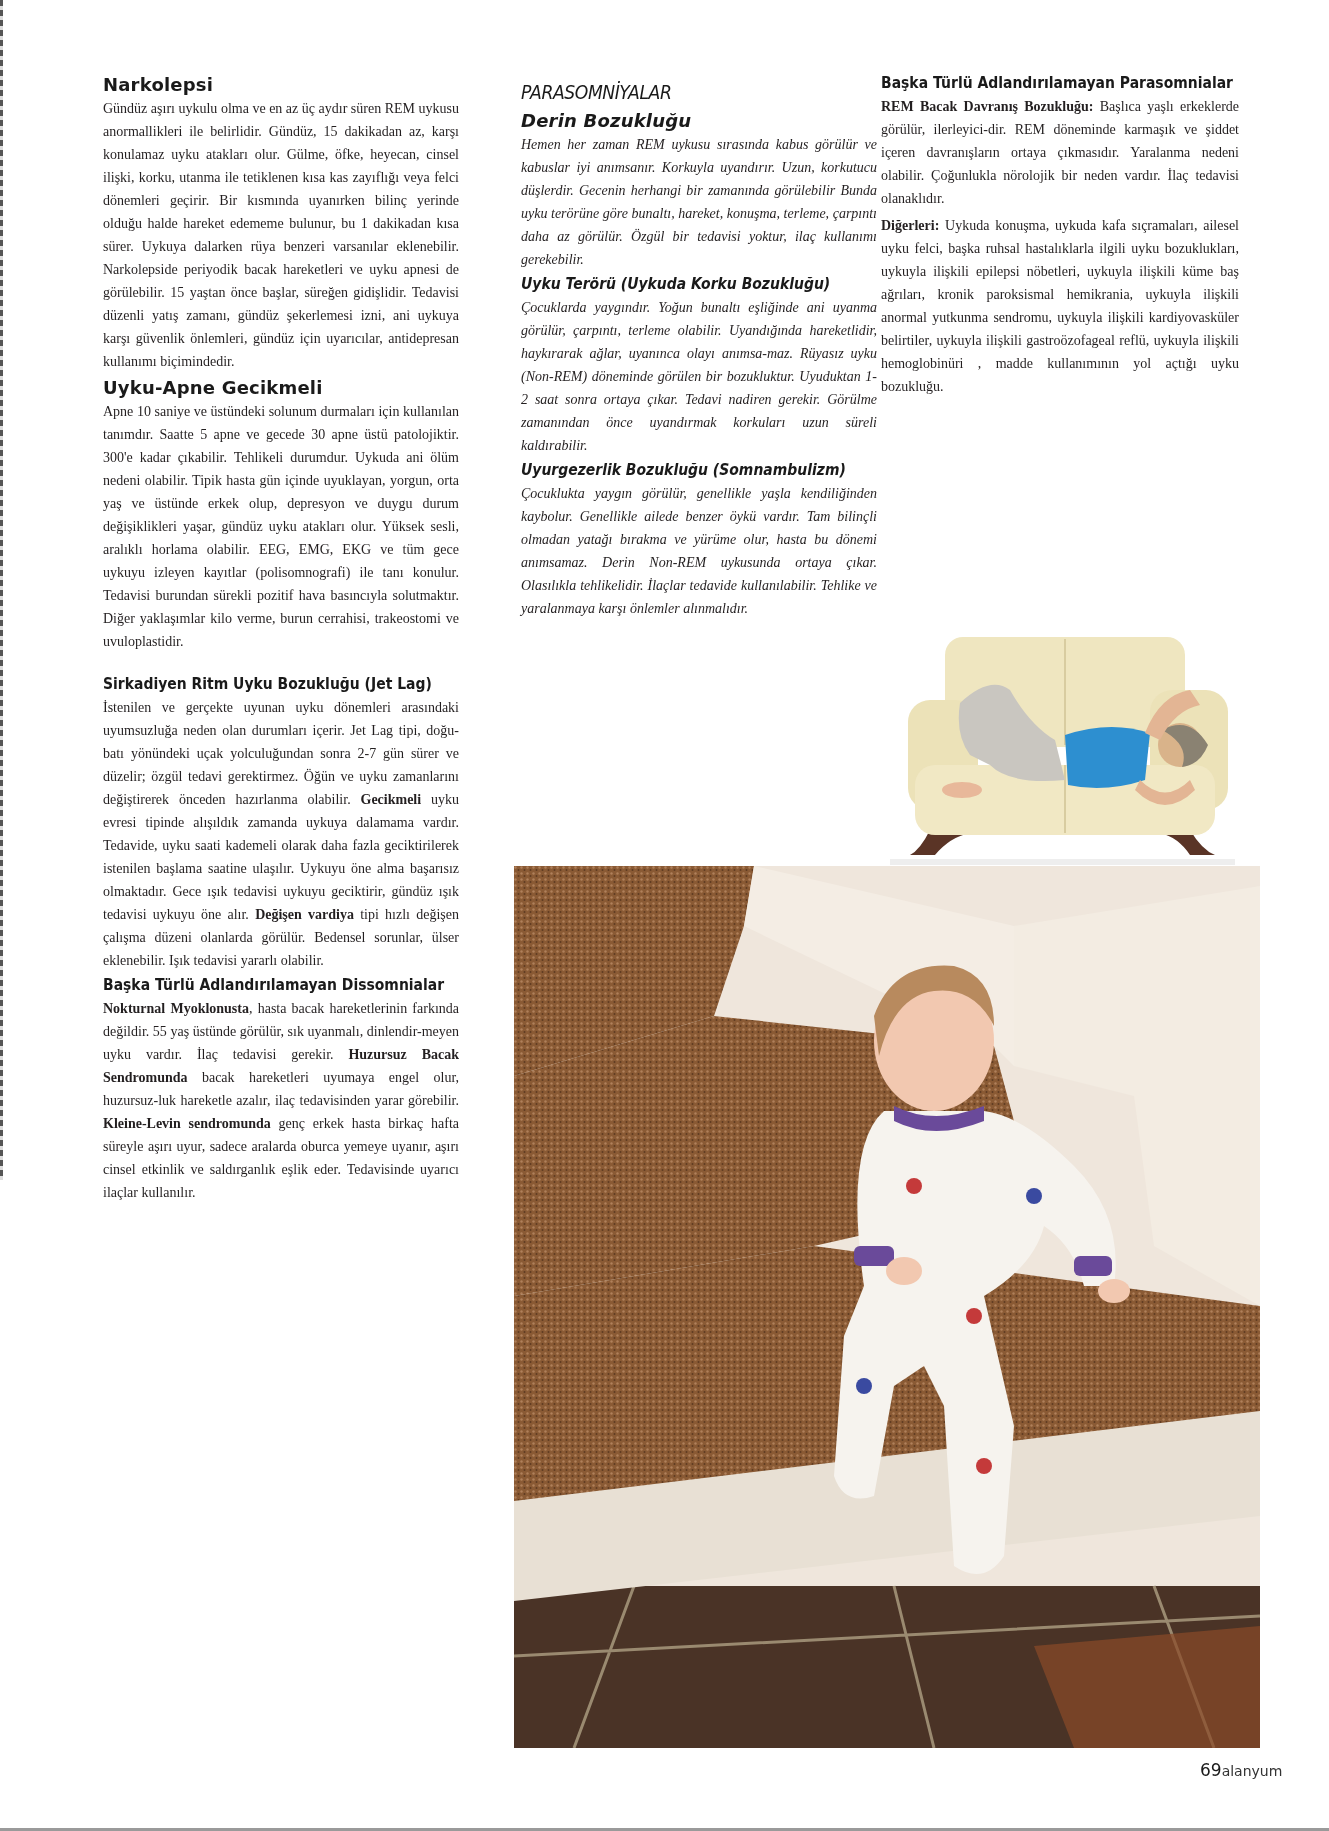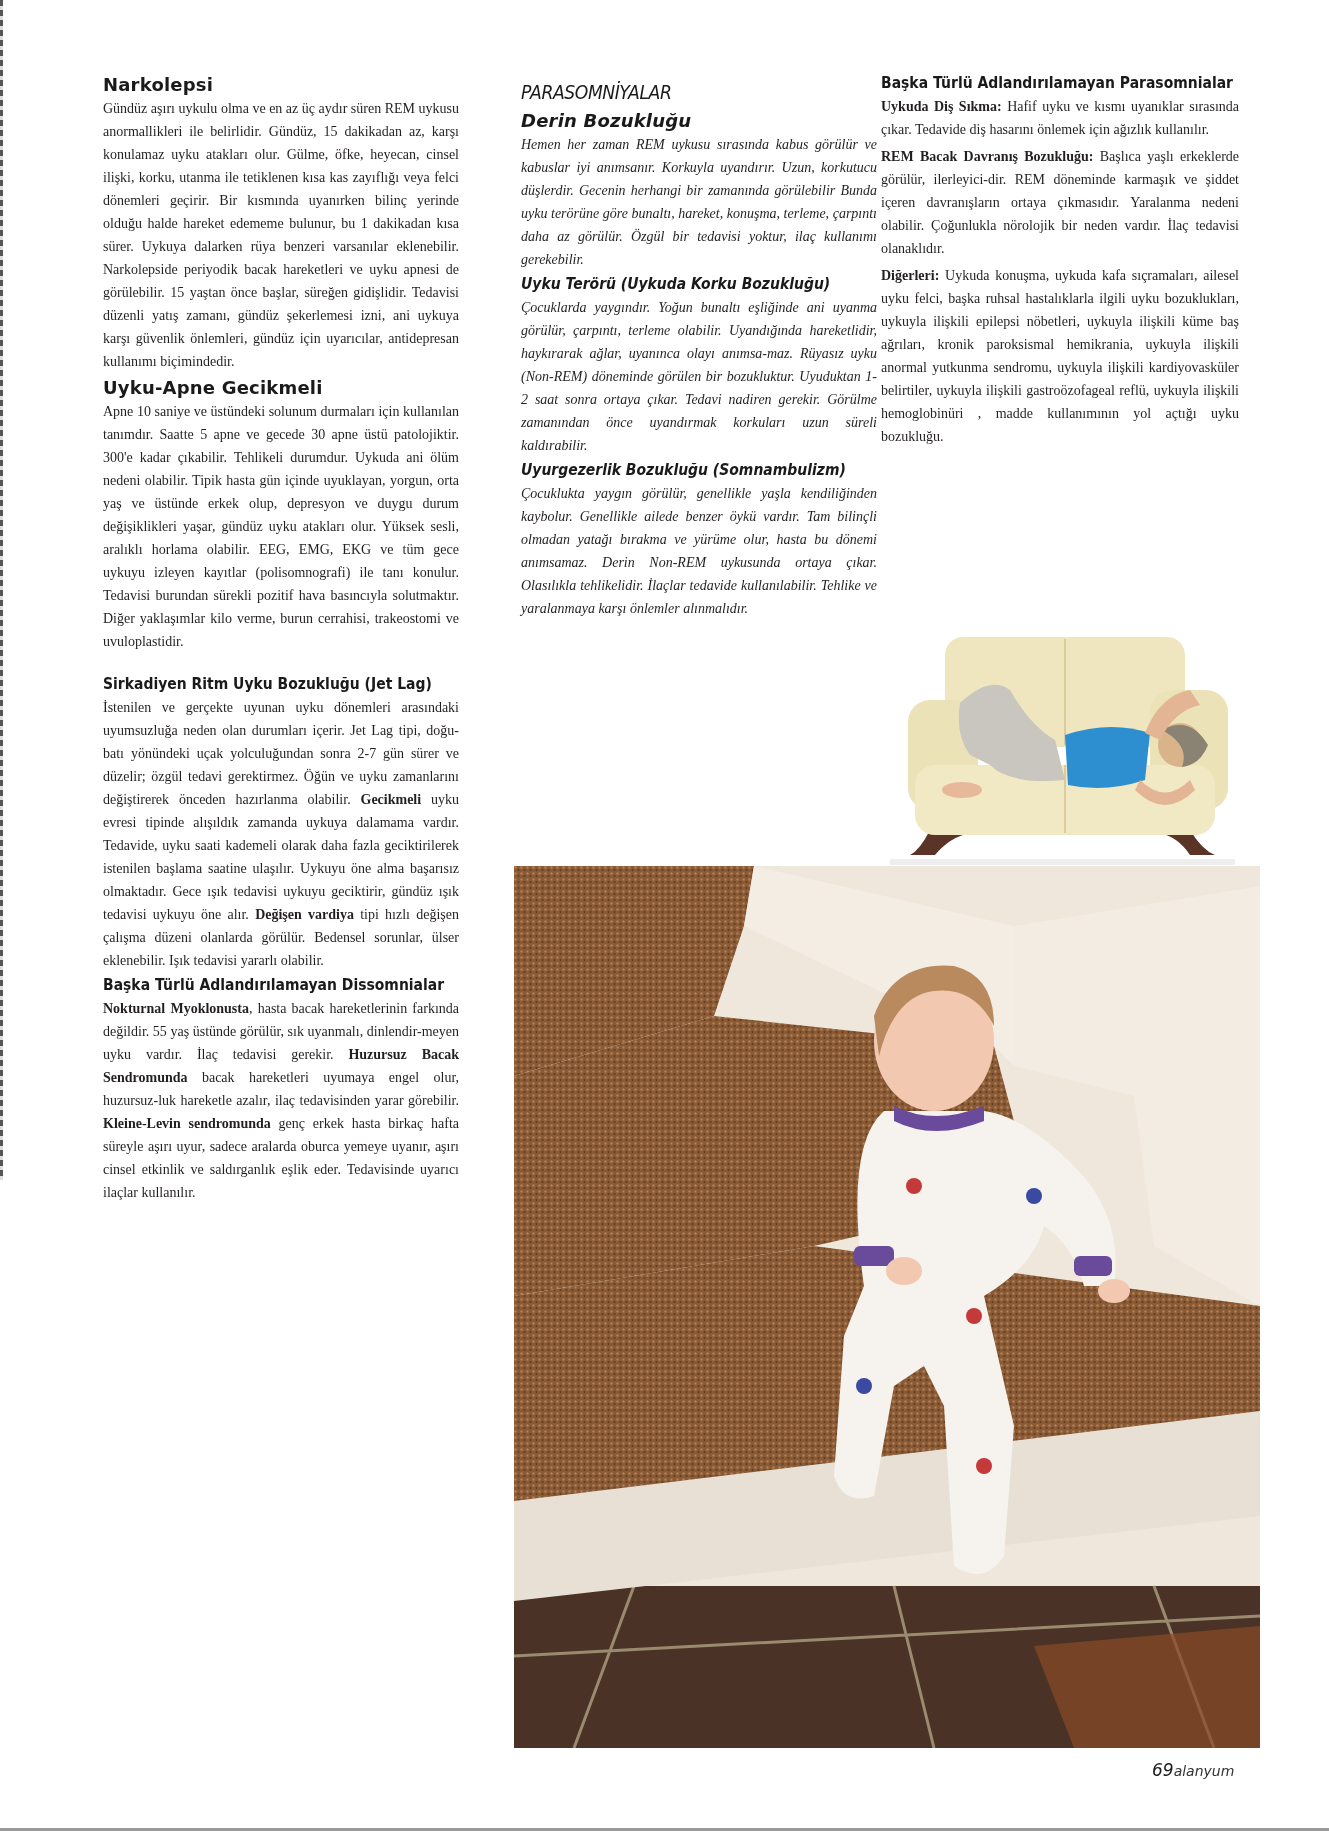--- a/index.html
+++ b/index.html
@@ -25,21 +25,21 @@
   .gap { height: 14px; }
   
   .photo-sofa {
     position: absolute; left: 890px; top: 615px; width: 345px; height: 250px; overflow: hidden;
   }
   .photo-child {
     position: absolute; left: 514px; top: 866px; width: 746px; height: 882px; overflow: hidden;
     background: #7a4a2a;
   }
   .page-footer {
-    position: absolute; left: 1152px; top: 1760px; font-family: "DejaVu Sans", sans-serif; color: #1a1a1a; font-style: italic;
+    position: absolute; left: 1200px; top: 1760px; font-family: "DejaVu Sans", sans-serif; color: #1a1a1a;
   }
   .page-footer .num { font-size: 17px; }
   .page-footer .brand { font-size: 14px; color: #333; }
 </style>
 </head>
 <body>
 
 <div class="binding"></div>
 
 <div class="col col1">
@@ -64,21 +64,20 @@
 
   <h4 class="sub-sm">Uyku Terörü (Uykuda Korku Bozukluğu)</h4>
   <p>Çocuklarda yaygındır. Yoğun bunaltı eşliğinde ani uyanma görülür, çarpıntı, terleme olabilir. Uyandığında hareketlidir, haykırarak ağlar, uyanınca olayı anımsa-maz. Rüyasız uyku (Non-REM) döneminde görülen bir bozukluktur. Uyuduktan 1-2 saat sonra ortaya çıkar. Tedavi nadiren gerekir. Görülme zamanından önce uyandırmak korkuları uzun süreli kaldırabilir.</p>
 
   <h4 class="sub-sm">Uyurgezerlik Bozukluğu (Somnambulizm)</h4>
   <p>Çocuklukta yaygın görülür, genellikle yaşla kendiliğinden kaybolur. Genellikle ailede benzer öykü vardır. Tam bilinçli olmadan yatağı bırakma ve yürüme olur, hasta bu dönemi anımsamaz. Derin Non-REM uykusunda ortaya çıkar. Olasılıkla tehlikelidir. İlaçlar tedavide kullanılabilir. Tehlike ve yaralanmaya karşı önlemler alınmalıdır.</p>
 </div>
 
 <div class="col col3">
   <h4 class="sub-sm" style="margin-top:0">Başka Türlü Adlandırılamayan Parasomnialar</h4>
-  <p><b>Uykuda Diş Sıkma:</b><span> Hafif uyku ve kısmı uyanıklar sırasında çıkar. Tedavide diş hasarını önlemek için ağızlık kullanılır.</span></p>
   <p><b>REM Bacak Davranış Bozukluğu:</b><span> Başlıca yaşlı erkeklerde görülür, ilerleyici-dir. REM döneminde karmaşık ve şiddet içeren davranışların ortaya çıkmasıdır. Yaralanma nedeni olabilir. Çoğunlukla nörolojik bir neden vardır. İlaç tedavisi olanaklıdır.</span></p>
   <p><b>Diğerleri:</b><span> Uykuda konuşma, uykuda kafa sıçramaları, ailesel uyku felci, başka ruhsal hastalıklarla ilgili uyku bozuklukları, uykuyla ilişkili epilepsi nöbetleri, uykuyla ilişkili küme baş ağrıları, kronik paroksismal hemikrania, uykuyla ilişkili anormal yutkunma sendromu, uykuyla ilişkili kardiyovasküler belirtiler, uykuyla ilişkili gastroözofageal reflü, uykuyla ilişkili hemoglobinüri , madde kullanımının yol açtığı uyku bozukluğu.</span></p>
 </div>
 
 <div class="photo-sofa">
   <svg width="345" height="250" viewBox="0 0 345 250" xmlns="http://www.w3.org/2000/svg">
     <rect width="345" height="250" fill="#ffffff"></rect>
 
     <path d="M40 215 Q30 235 20 240 L45 240 Q60 222 80 218 Z" fill="#5a3426"></path>
     <path d="M300 215 Q312 235 325 240 L300 240 Q288 222 270 218 Z" fill="#5a3426"></path>

